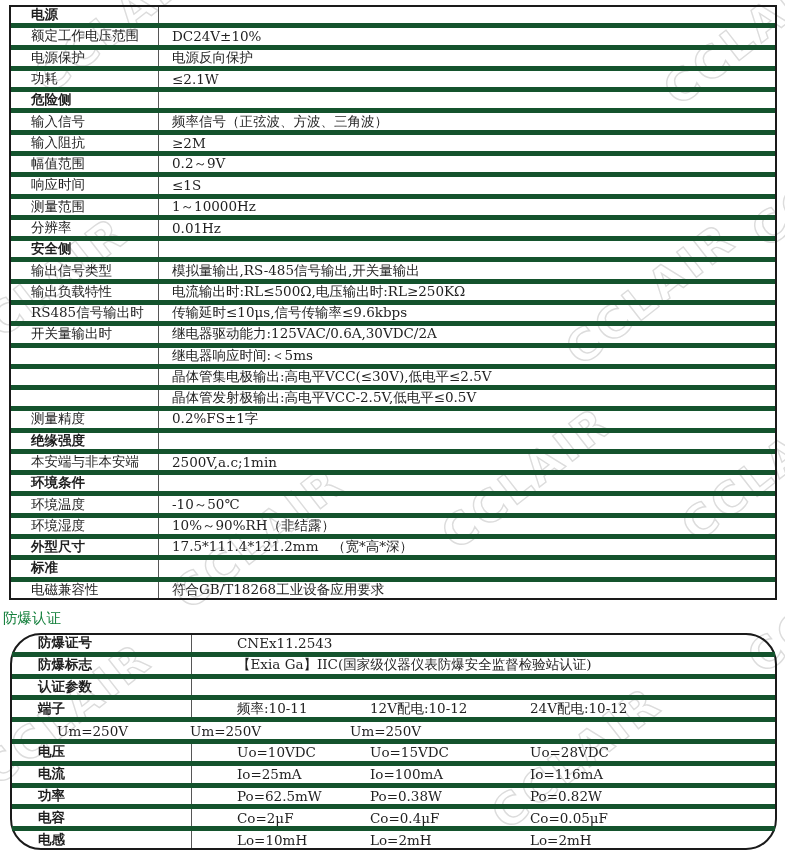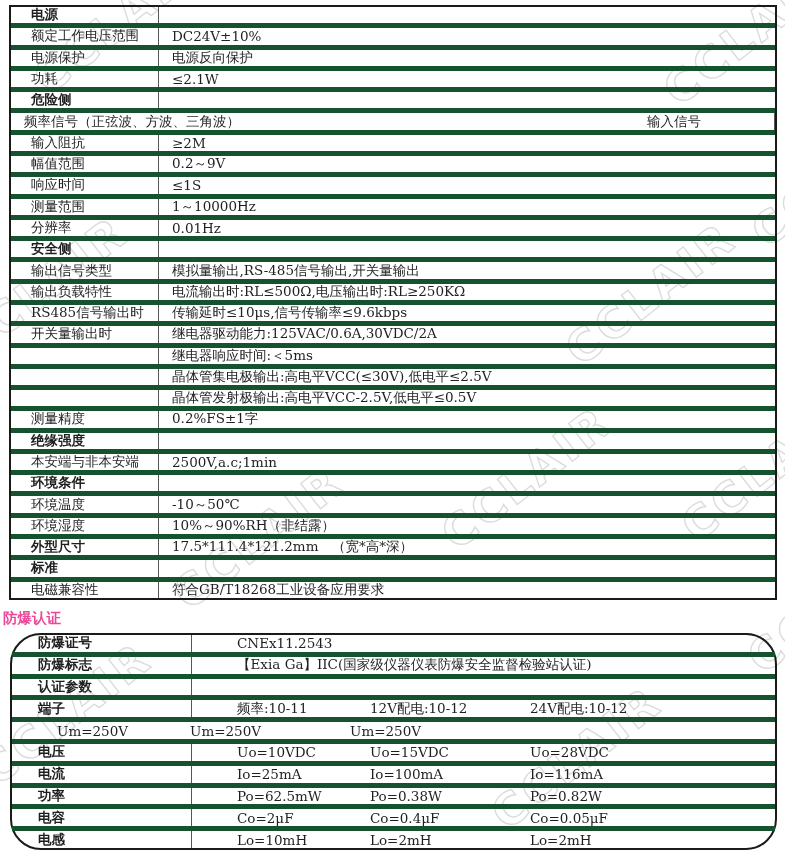--- a/index.html
+++ b/index.html
@@ -46,21 +46,21 @@
   .cert-tbl .val{flex:1;padding-left:45px;}
   .sec{font-weight:bold;}
   .v{display:inline-block;}
   .v-0{width:133px;}
   .v-1{width:160px;}
   .v-2{flex:1;}
   .v-single{width:auto;}
   
   .cert-heading{
     position:absolute;left:3px;top:609px;z-index:10;
-    font-weight:bold;font-size:14.5px;color:#ec4899;
+    font-weight:normal;font-size:14.5px;color:#15803d;
   }
 </style>
 </head>
 <body>
 
 <div class="wm wm1">CCLAIR</div>
 <div class="wm wm2">CCLAIR</div>
 <div class="wm wm3">CCLAIR</div>
 <div class="wm wm4">CCLAIR</div>
 <div class="wm wm5">CCLAIR</div>
@@ -86,22 +86,22 @@
     </div>
     <div class="t-row">
       <div class="cell lab">功耗</div>
       <div class="cell val">≤2.1W</div>
     </div>
     <div class="t-row">
       <div class="cell lab sec">危险侧</div>
       <div class="cell val"></div>
     </div>
     <div class="t-row">
+      <div class="cell lab">输入信号</div>
       <div class="cell val">频率信号（正弦波、方波、三角波）</div>
-      <div class="cell lab">输入信号</div>
     </div>
     <div class="t-row">
       <div class="cell lab">输入阻抗</div>
       <div class="cell val">≥2M</div>
     </div>
     <div class="t-row">
       <div class="cell lab">幅值范围</div>
       <div class="cell val">0.2～9V</div>
     </div>
     <div class="t-row">

